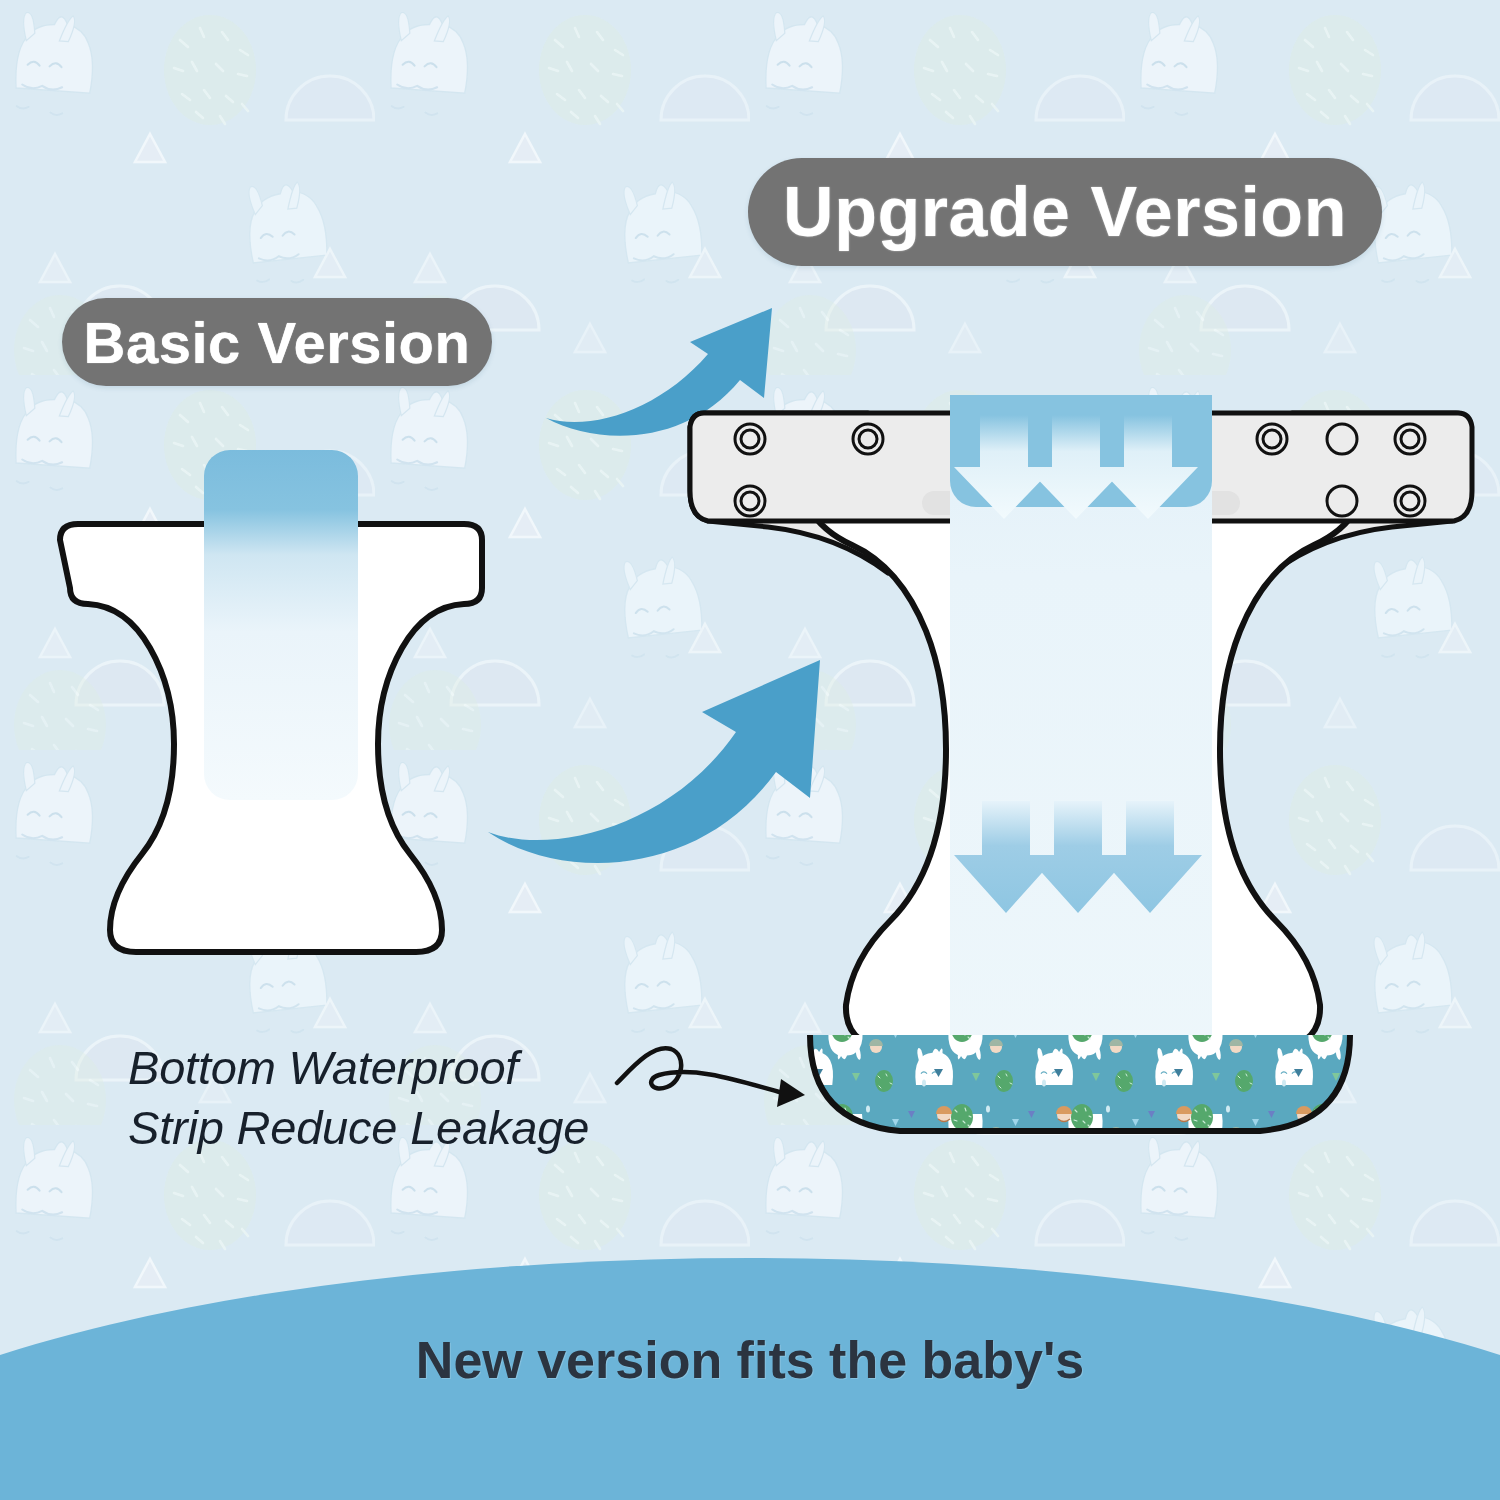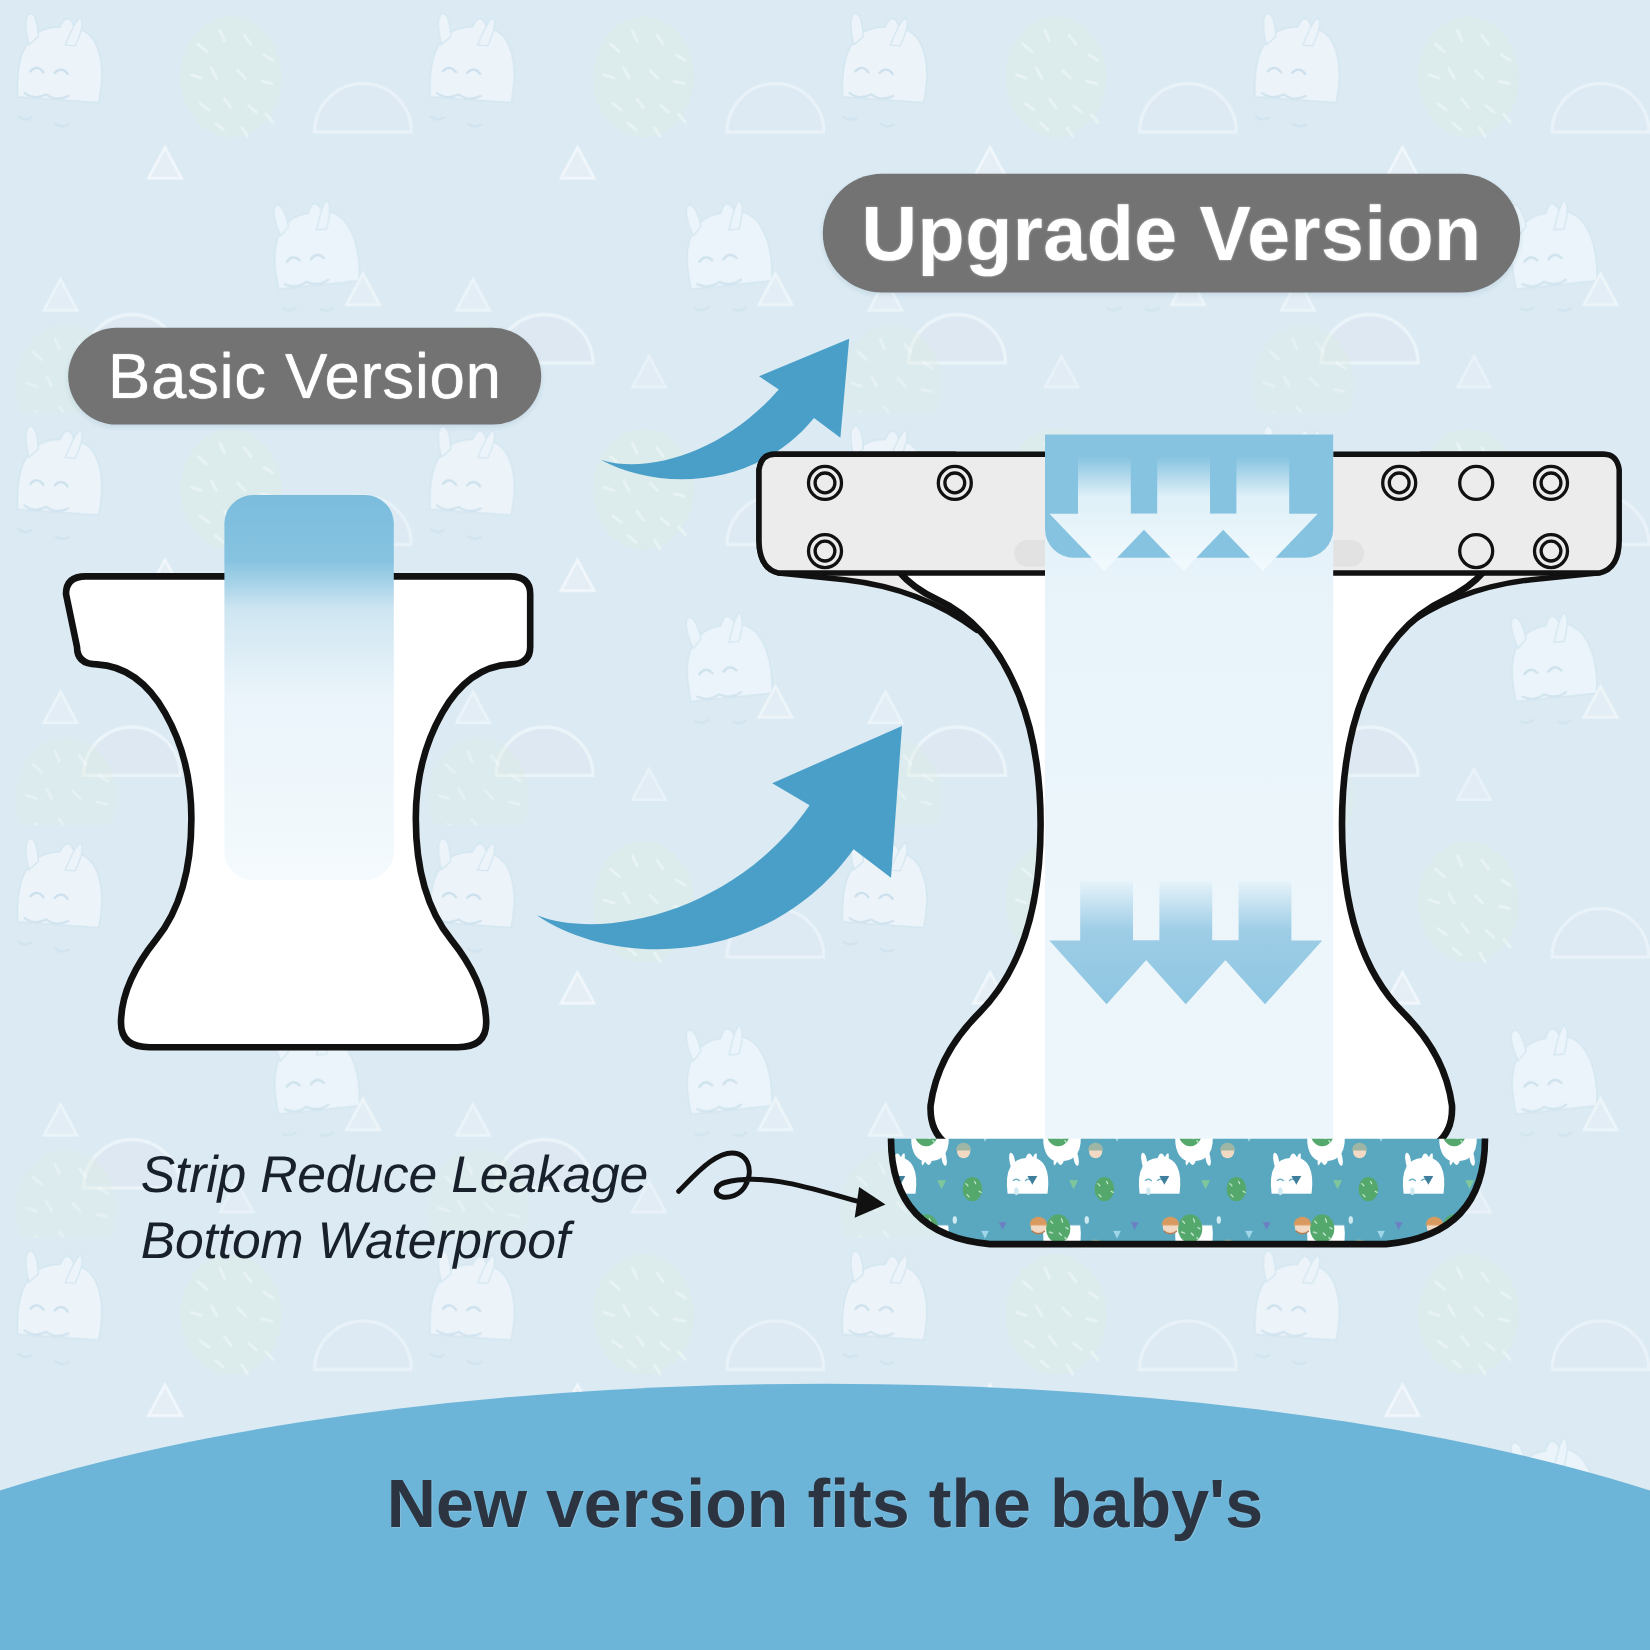--- a/index.html
+++ b/index.html
@@ -15,21 +15,21 @@
   .bg-base{background:#dbeaf3;}
 
   
   .pill{
     position:absolute;border-radius:60px;background:#737373;
     display:flex;align-items:center;justify-content:center;
     color:#ffffff;white-space:nowrap;
     box-shadow:0 2px 5px rgba(40,90,120,.13);
   }
   #pill-basic{left:62px;top:298px;width:430px;height:88px;}
-  #pill-basic span{font-size:58px;letter-spacing:.5px;font-weight:400;
+  #pill-basic span{font-size:58px;letter-spacing:.5px;font-weight:700;
      text-shadow:0 0 1px #fff;}
   #pill-upgrade{left:748px;top:158px;width:634px;height:108px;}
   #pill-upgrade span{font-size:70px;font-weight:bold;letter-spacing:.5px;
      text-shadow:0 0 2px rgba(255,255,255,.55);}
 
   
   #callout{
     position:absolute;left:128px;top:1038px;width:580px;
     font-style:italic;font-size:47px;line-height:1.28;
     color:#17202b;font-weight:400;letter-spacing:-.2px;
@@ -37,21 +37,21 @@
   #callout .l{display:block;}
 
   
   #banner{
     position:absolute;left:-260px;top:1258px;width:2020px;height:700px;
     background:#6cb4d8;border-radius:50% 50% 0 0 / 42% 42% 0 0;
   }
   #banner-text{
     position:absolute;left:0;right:0;top:1325px;
     text-align:center;color:#2b3440;
-    font-size:62px;font-weight:bold;line-height:1.38;
+    font-size:52px;font-weight:bold;line-height:1.38;
     text-shadow:1px 1px 0 rgba(255,255,255,.18);
   }
   #banner-text .l{display:block;}
 
   
   .abs{position:absolute;}
 </style>
 </head>
 <body>
 
@@ -306,22 +306,22 @@
 
   <div class="pill" id="pill-basic">
     <span>Basic Version</span>
   </div>
 
   <div class="pill" id="pill-upgrade">
     <span>Upgrade Version</span>
   </div>
 
   <div id="callout">
+    <span class="l">Bottom Waterproof</span>
     <span class="l">Strip Reduce Leakage</span>
-    <span class="l">Bottom Waterproof</span>
   </div>
 
   <div id="banner"></div>
   <div id="banner-text">
     <span class="l">New version fits the baby's</span>
   </div>
 
 </div>
 
 </body></html>

